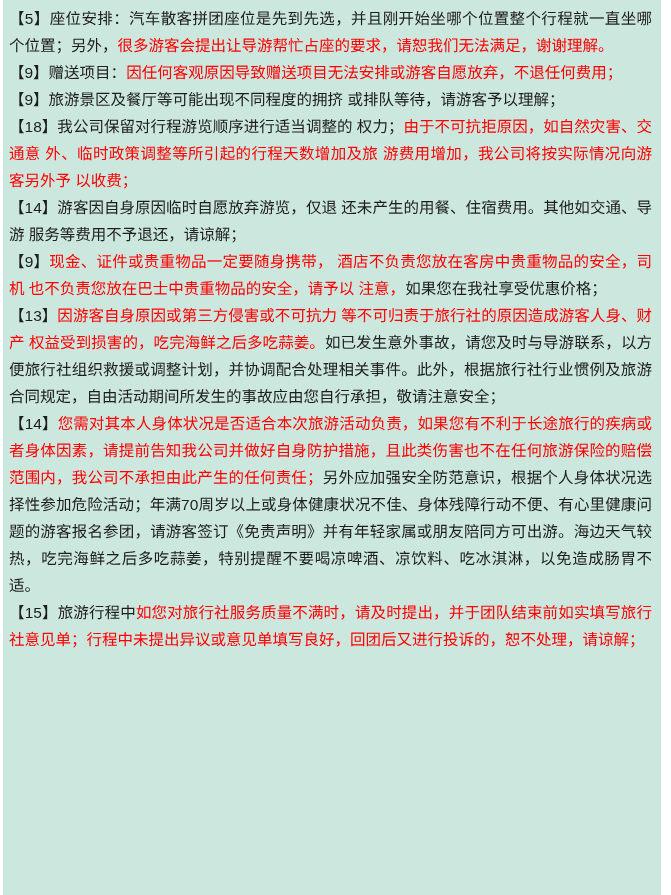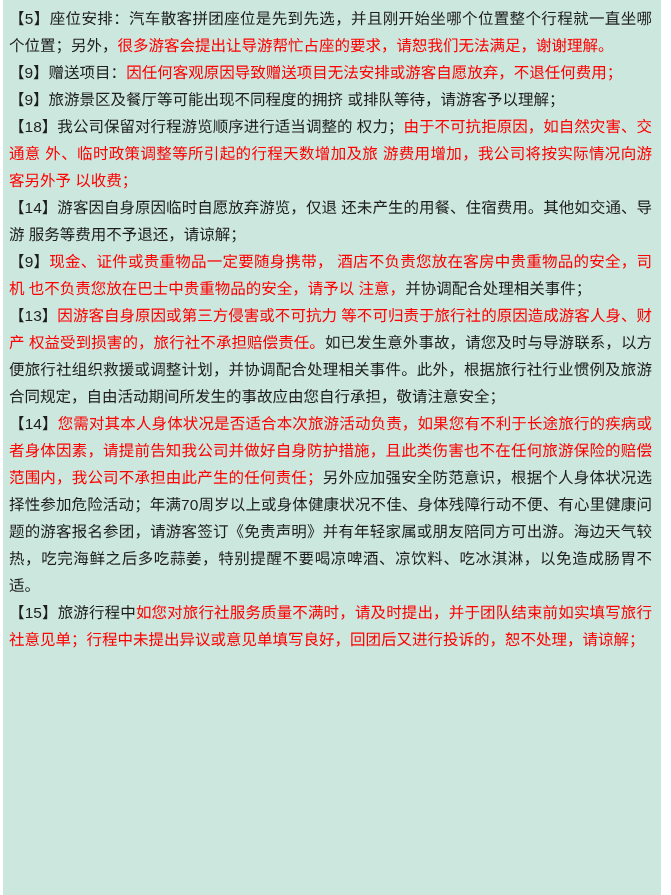--- a/index.html
+++ b/index.html
@@ -38,18 +38,18 @@
 </head>
 <body>
 
 <main class="page">
   <div class="clauses" id="clauses">
       <p><span class="seg-text">【5】座位安排：汽车散客拼团座位是先到先选，并且刚开始坐哪个位置整个行程就一直坐哪个位置；另外，</span><span class="seg-red">很多游客会提出让导游帮忙占座的要求，请恕我们无法满足，谢谢理解。</span></p>
       <p><span class="seg-text">【9】赠送项目：</span><span class="seg-red">因任何客观原因导致赠送项目无法安排或游客自愿放弃，不退任何费用；</span></p>
       <p><span class="seg-text">【9】旅游景区及餐厅等可能出现不同程度的拥挤  或排队等待，请游客予以理解；</span></p>
       <p><span class="seg-text">【18】我公司保留对行程游览顺序进行适当调整的  权力；</span><span class="seg-red">由于不可抗拒原因，如自然灾害、交通意 外、临时政策调整等所引起的行程天数增加及旅  游费用增加，我公司将按实际情况向游客另外予  以收费；</span></p>
       <p><span class="seg-text">【14】游客因自身原因临时自愿放弃游览，仅退  还未产生的用餐、住宿费用。其他如交通、导游  服务等费用不予退还，请谅解；</span></p>
-      <p><span class="seg-text">【9】</span><span class="seg-red">现金、证件或贵重物品一定要随身携带，   酒店不负责您放在客房中贵重物品的安全，司机  也不负责您放在巴士中贵重物品的安全，请予以  注意，</span><span class="seg-text">并协调配合处理相关事件；</span></p>
-      <p><span class="seg-text">【13】</span><span class="seg-red">因游客自身原因或第三方侵害或不可抗力  等不可归责于旅行社的原因造成游客人身、财产  权益受到损害的，旅行社不承担赔偿责任。</span><span class="seg-text">如已发生意外事故，请您及时与导游联系，以方便旅行社组织救援或调整计划，并协调配合处理相关事件。此外，根据旅行社行业惯例及旅游合同规定，自由活动期间所发生的事故应由您自行承担，敬请注意安全；</span></p>
+      <p><span class="seg-text">【9】</span><span class="seg-red">现金、证件或贵重物品一定要随身携带，   酒店不负责您放在客房中贵重物品的安全，司机  也不负责您放在巴士中贵重物品的安全，请予以  注意，</span><span class="seg-text">如果您在我社享受优惠价格；</span></p>
+      <p><span class="seg-text">【13】</span><span class="seg-red">因游客自身原因或第三方侵害或不可抗力  等不可归责于旅行社的原因造成游客人身、财产  权益受到损害的，吃完海鲜之后多吃蒜姜。</span><span class="seg-text">如已发生意外事故，请您及时与导游联系，以方便旅行社组织救援或调整计划，并协调配合处理相关事件。此外，根据旅行社行业惯例及旅游合同规定，自由活动期间所发生的事故应由您自行承担，敬请注意安全；</span></p>
       <p><span class="seg-text">【14】</span><span class="seg-red">您需对其本人身体状况是否适合本次旅游活动负责，如果您有不利于长途旅行的疾病或者身体因素，请提前告知我公司并做好自身防护措施，且此类伤害也不在任何旅游保险的赔偿范围内，我公司不承担由此产生的任何责任；</span><span class="seg-text">另外应加强安全防范意识，根据个人身体状况选择性参加危险活动；年满70周岁以上或身体健康状况不佳、身体残障行动不便、有心里健康问题的游客报名参团，请游客签订《免责声明》并有年轻家属或朋友陪同方可出游。海边天气较热，吃完海鲜之后多吃蒜姜，特别提醒不要喝凉啤酒、凉饮料、吃冰淇淋，以免造成肠胃不适。</span></p>
       <p><span class="seg-text">【15】旅游行程中</span><span class="seg-red">如您对旅行社服务质量不满时，请及时提出，并于团队结束前如实填写旅行社意见单；行程中未提出异议或意见单填写良好，回团后又进行投诉的，恕不处理，请谅解；</span></p>
     </div>
 </main>
 
 </body></html>

